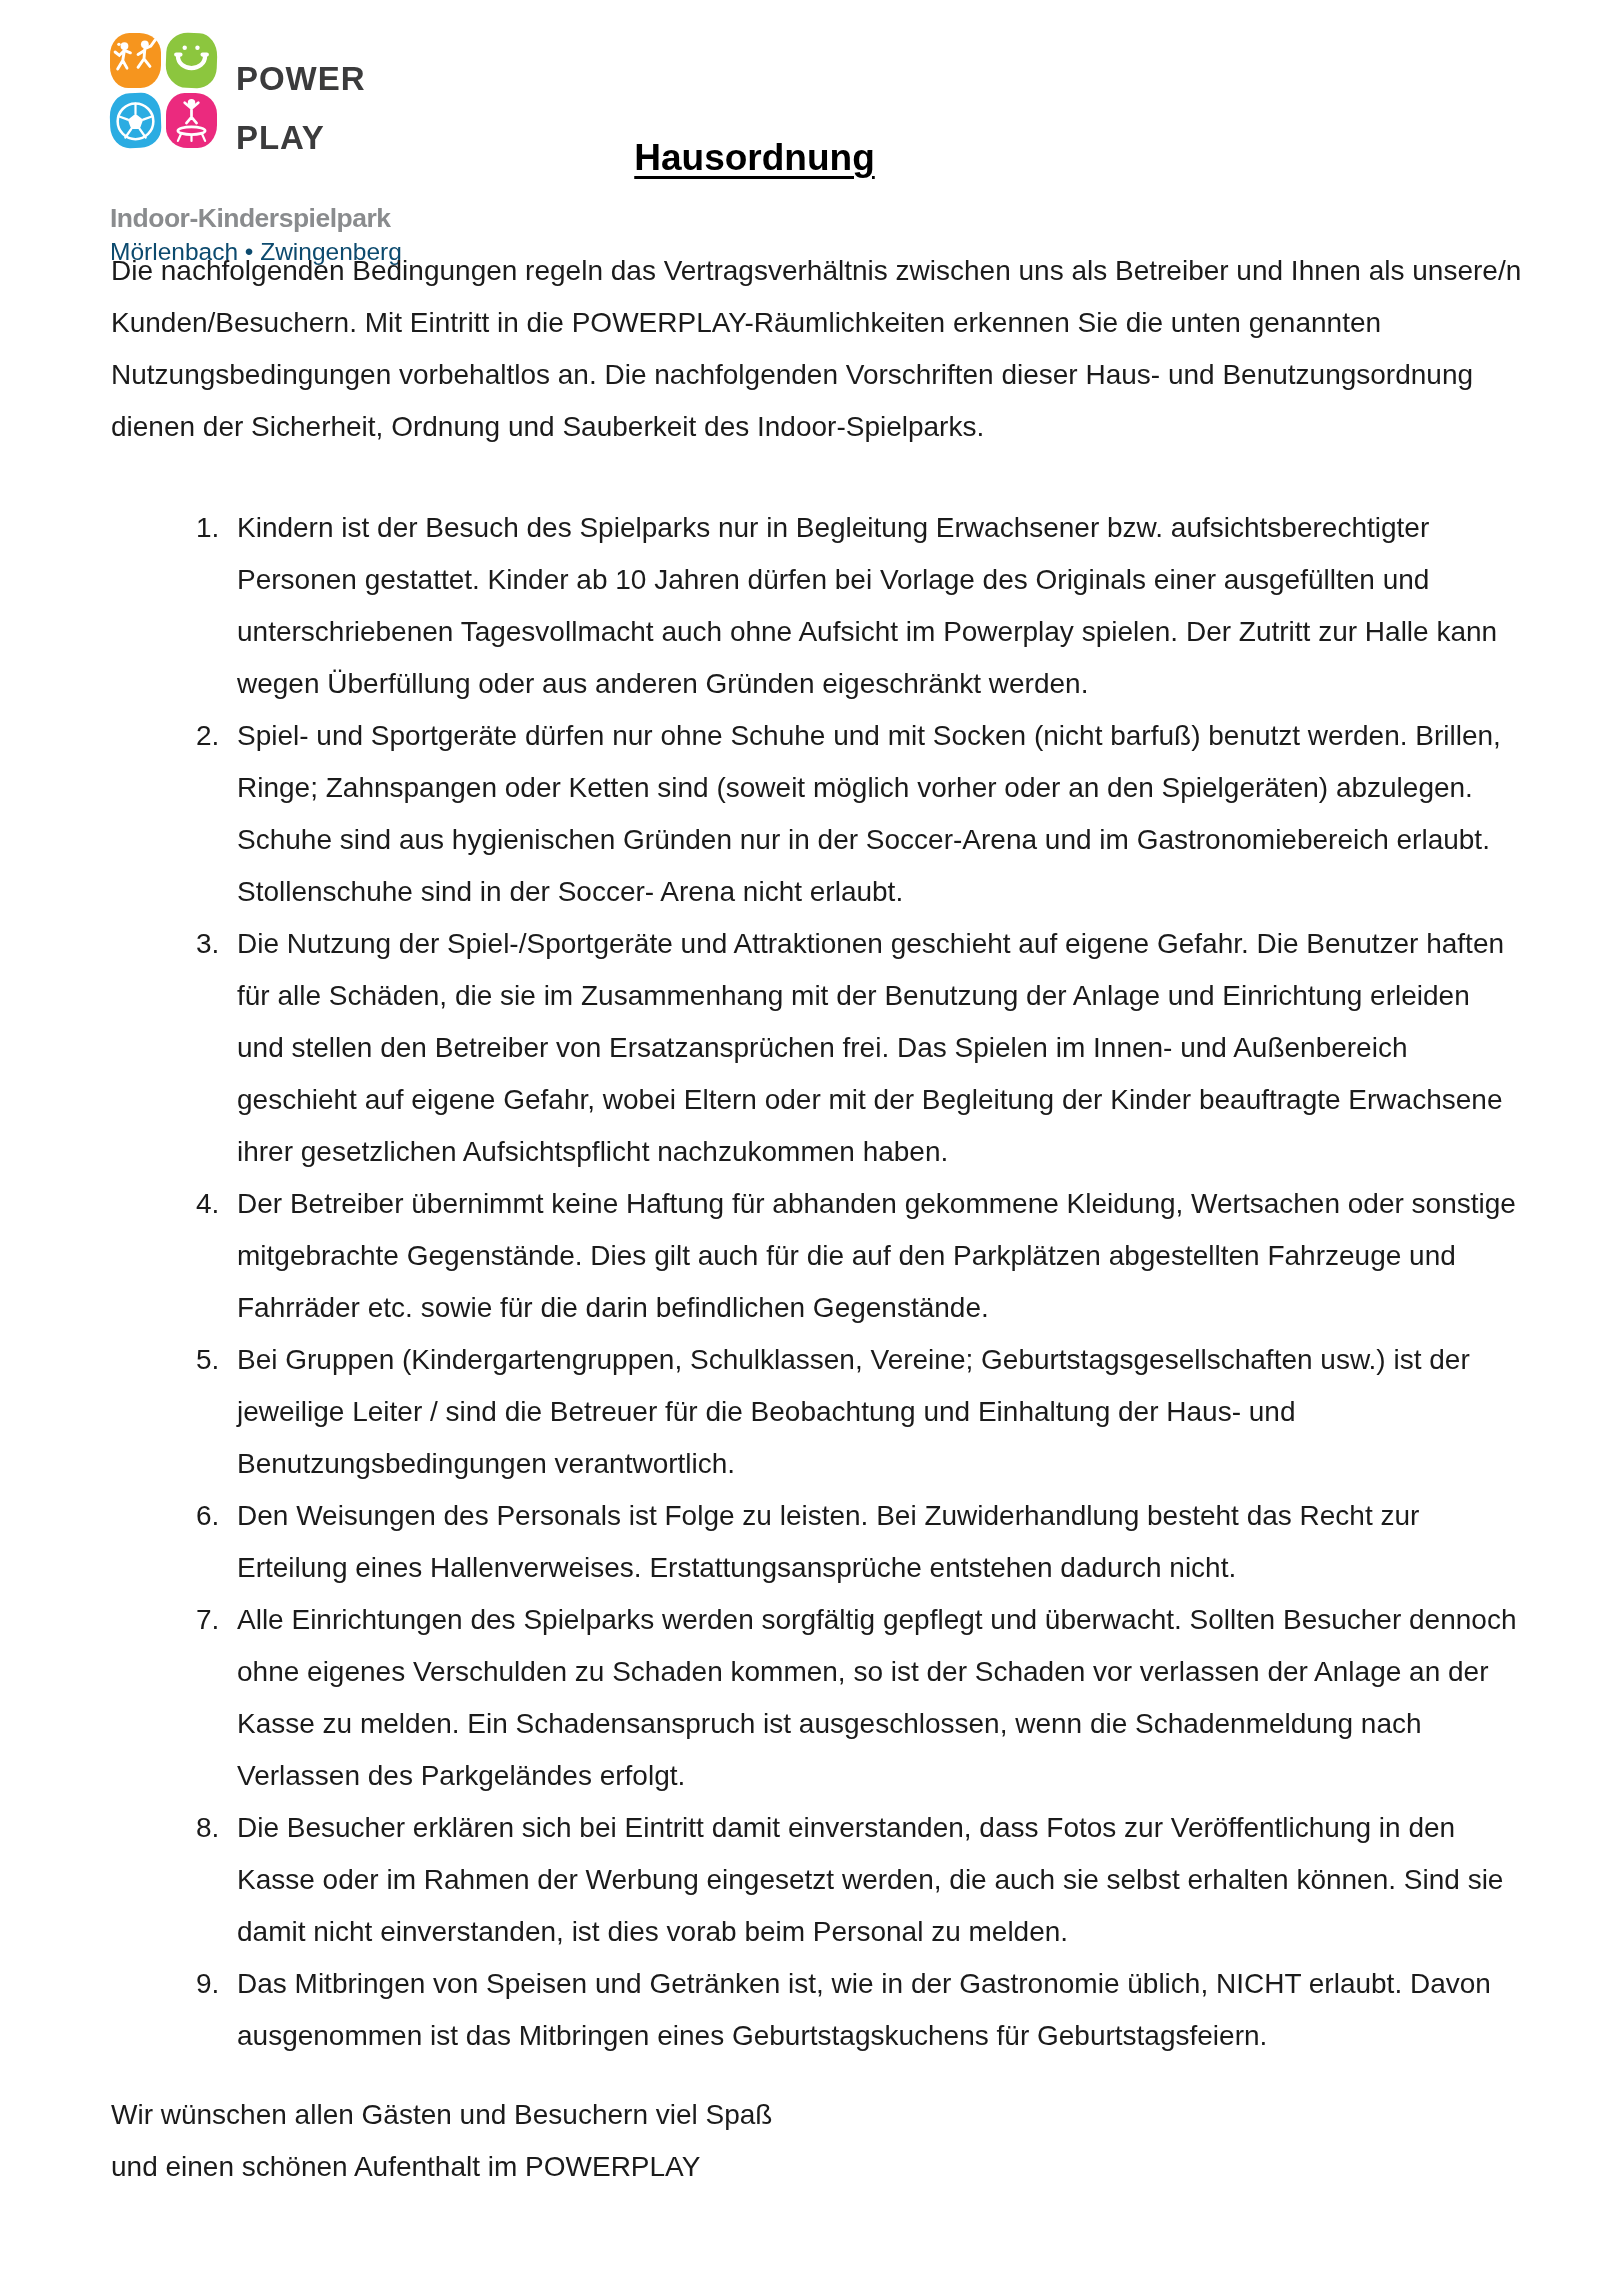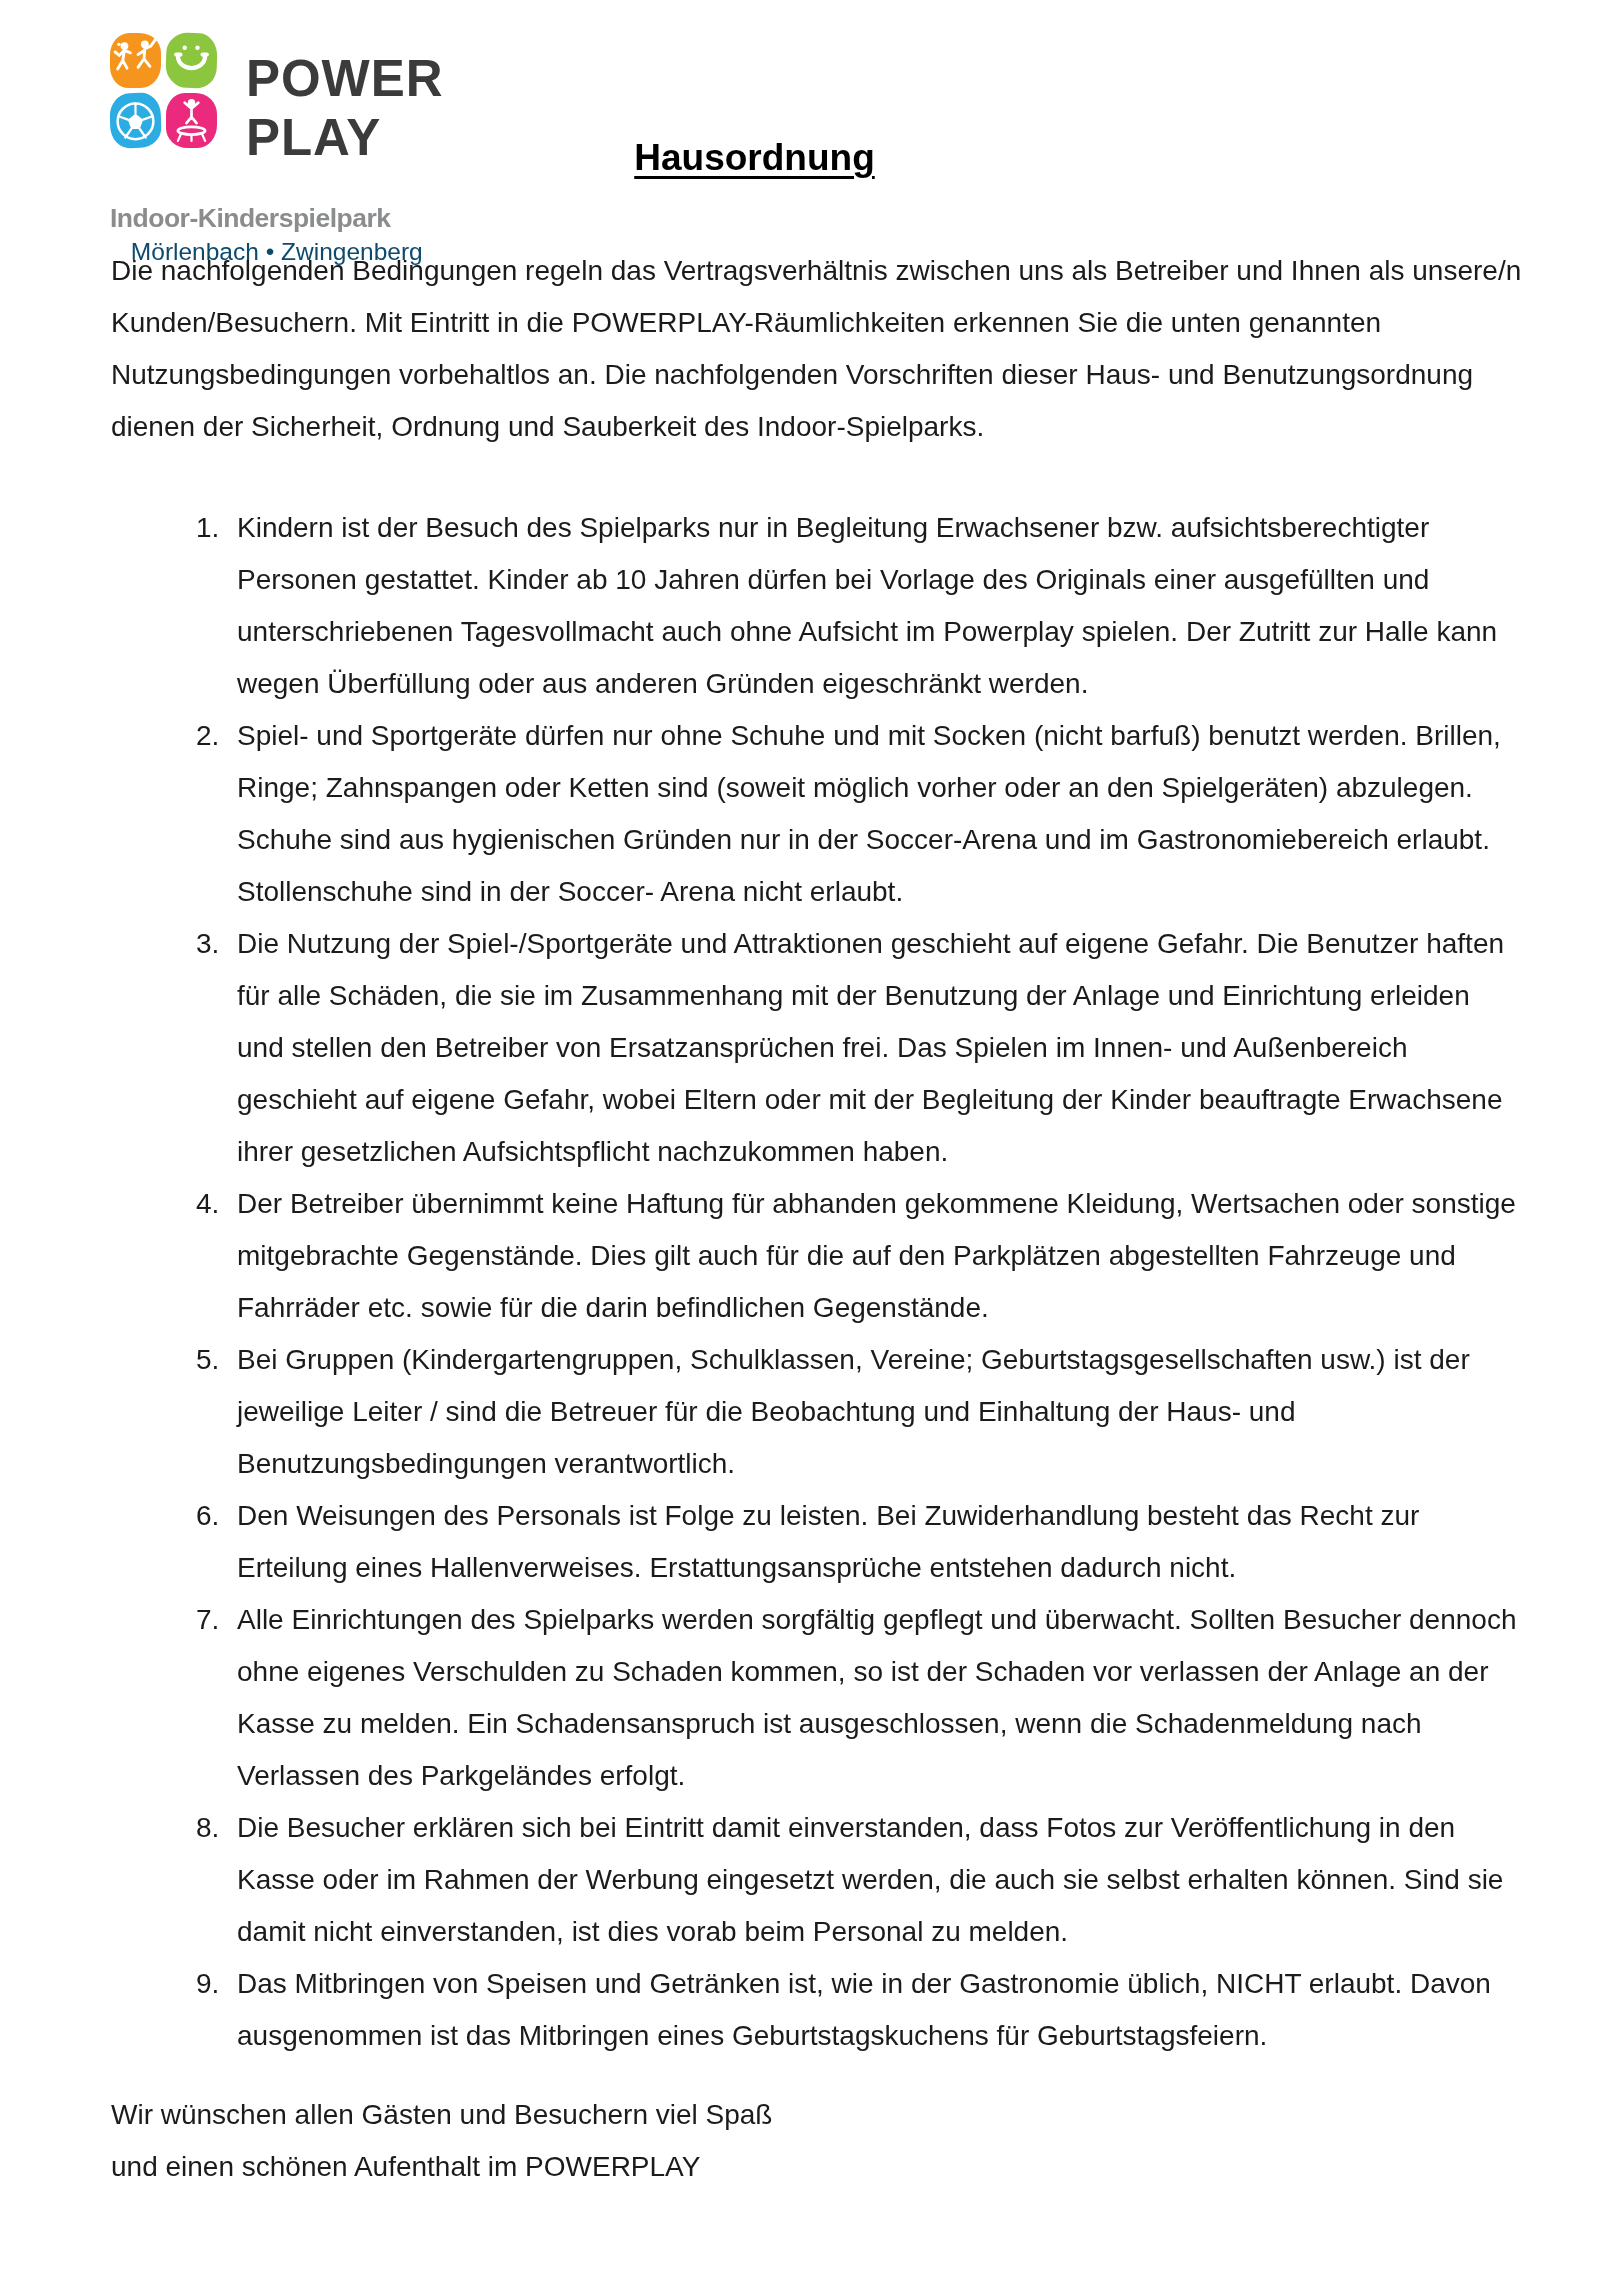--- a/index.html
+++ b/index.html
@@ -26,23 +26,23 @@
   .tile { position: relative; width: 51px; height: 55px; }
   .tile-shape {
     position: absolute; inset: 0;
     border-radius: 38% 42% 40% 36% / 40% 36% 42% 38%;
   }
   .tile:nth-child(2) .tile-shape { border-radius: 42% 36% 38% 42% / 36% 42% 38% 40%; transform: rotate(2deg); }
   .tile:nth-child(3) .tile-shape { border-radius: 40% 38% 42% 38% / 42% 40% 36% 40%; transform: rotate(-2deg); }
   .tile:nth-child(4) .tile-shape { border-radius: 36% 42% 38% 42% / 40% 38% 42% 36%; }
   .tile svg { position: absolute; inset: 0; width: 100%; height: 100%; }
   .wordmark {
-    margin-left: 29px; margin-top: 21.6px;
+    margin-left: 19px; margin-top: 21.6px;
     font-weight: 700; color: #3b3b3c;
-    font-size: 51px; line-height: 59px; letter-spacing: 1px;
+    font-size: 33px; line-height: 59px; letter-spacing: 1px;
   }
   .logo-subtitle {
     margin-top: 36px;
     font-weight: 700; font-size: 26.5px; letter-spacing: -0.5px;
     color: #8a8c8e;
   }
   .logo-locations {
     margin-top: 3.9px;
     font-size: 24.5px; color: #9b9da0;
   }

